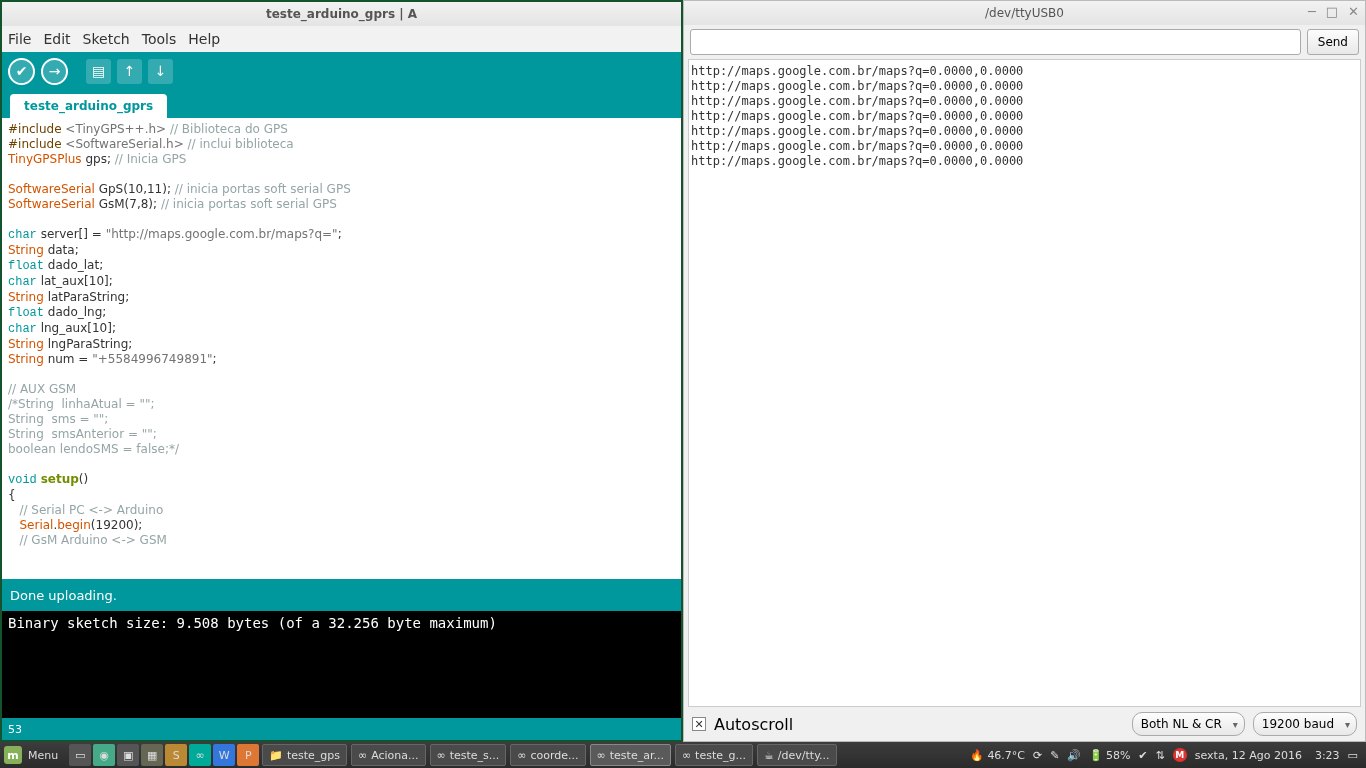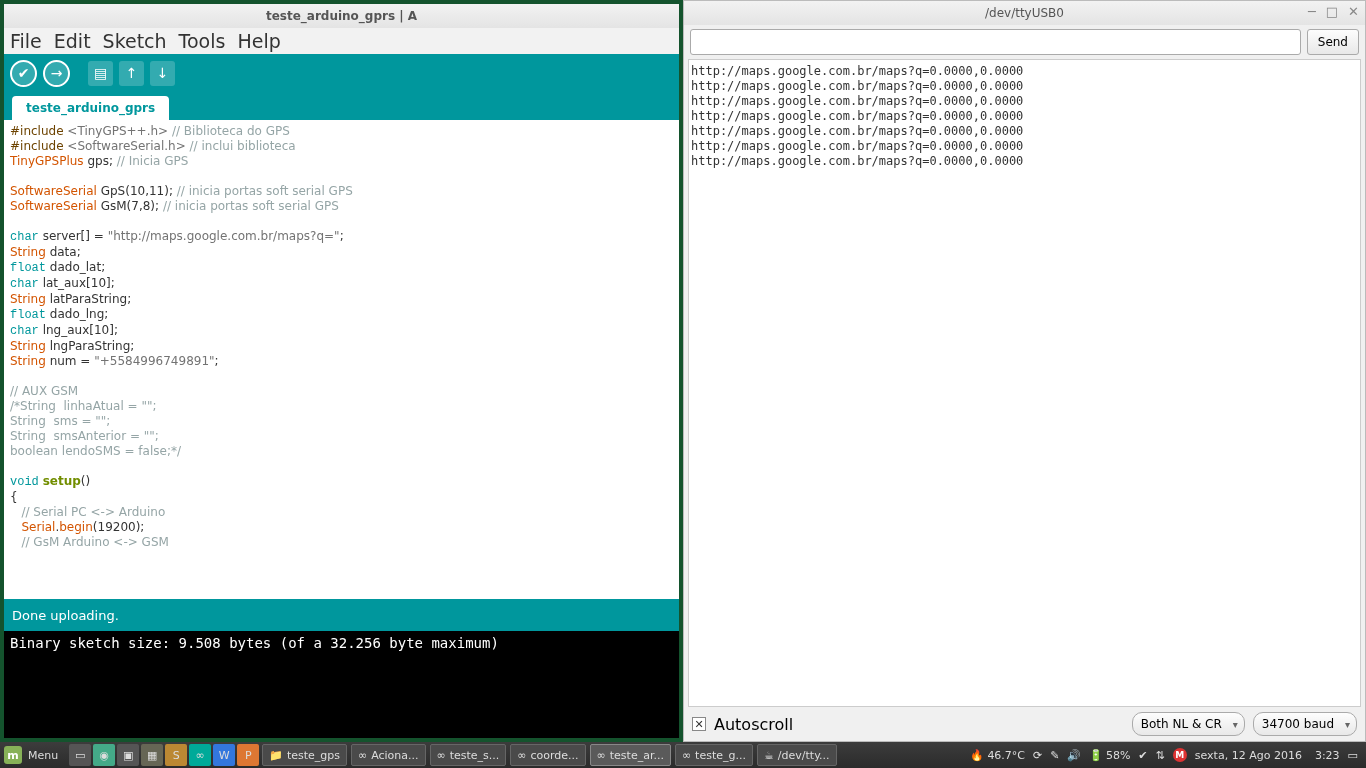--- a/index.html
+++ b/index.html
@@ -1,21 +1,21 @@
 <!DOCTYPE html>
 <html><head>
 <meta charset="utf-8">
 <style>
 * { margin: 0; padding: 0; box-sizing: border-box; font-family: "DejaVu Sans", "Liberation Sans", sans-serif; }
 body { width: 1366px; height: 768px; overflow: hidden; background: #d6d6d6; position: relative; }
 
 
-.ide { position: absolute; left: 0; top: 0; width: 683px; height: 742px; background: #fff; display: flex; flex-direction: column; border: 4px solid #14532d; }
+.ide { position: absolute; left: 0; top: 0; width: 683px; height: 742px; background: #fff; display: flex; flex-direction: column; border: 2px solid #14532d; }
 .ide-title { height: 24px; background: linear-gradient(#f2f2f2,#e4e4e4); display: flex; align-items: center; justify-content: center; font-size: 12px; color: #555; font-weight: bold; }
-.ide-menu { height: 26px; background: #f2f2f2; display: flex; align-items: center; padding: 0 6px; font-size: 19px; color: #333; }
+.ide-menu { height: 26px; background: #f2f2f2; display: flex; align-items: center; padding: 0 6px; font-size: 14px; color: #333; }
 .ide-menu span { margin-right: 12px; cursor: pointer; }
 .ide-toolbar { height: 38px; background: #00979d; display: flex; align-items: center; padding: 0 6px; }
 .tb-btn { width: 27px; height: 27px; border-radius: 50%; background: #fff3; color: #fff; border:2px solid #fff; margin-right: 6px; display:flex; align-items:center; justify-content:center; font-size:14px; cursor:pointer;}
 .tb-btn.sq { border-radius: 3px; width:25px; height:25px; border:none; background:#fff3;}
 .tb-sep { width: 12px; }
 .tabs { height: 28px; background: #00979d; display:flex; align-items:flex-end; padding:0 8px;}
 .tab { background:#fff; color:#00979d; font-size:12px; padding:5px 14px; border-radius:4px 4px 0 0; font-weight:bold;}
 .editor { flex:1; background:#fff; padding:4px 6px; font-family:"DejaVu Sans Mono","Liberation Mono",monospace; font-size:12px; line-height:15px; white-space:pre; overflow:hidden; color:#333;}
 .kw { color:#d35400; }
 .ty { color:#00979c;font-family:Liberation Mono, monospace; }
@@ -70,20 +70,21 @@
     <div class="tb-btn sq">▤</div>
     <div class="tb-btn sq">↑</div>
     <div class="tb-btn sq">↓</div>
   </div>
   <div class="tabs">
     <div class="tab">teste_arduino_gprs</div>
   </div>
   <div class="editor" id="editor"><div><span class="pr">#include </span><span class="st">&lt;TinyGPS++.h&gt;</span><span class="cm"> // Biblioteca do GPS</span></div><div><span class="pr">#include </span><span class="st">&lt;SoftwareSerial.h&gt;</span><span class="cm"> // inclui biblioteca</span></div><div><span class="kw">TinyGPSPlus</span><span> gps; </span><span class="cm">// Inicia GPS</span></div><div>&nbsp;</div><div><span class="kw">SoftwareSerial</span><span> GpS(10,11); </span><span class="cm">// inicia portas soft serial GPS</span></div><div><span class="kw">SoftwareSerial</span><span> GsM(7,8); </span><span class="cm">// inicia portas soft serial GPS</span></div><div>&nbsp;</div><div><span class="ty">char</span><span> server[] = </span><span class="st">"http://maps.google.com.br/maps?q="</span><span>;</span></div><div><span class="kw">String</span><span> data;</span></div><div><span class="ty">float</span><span> dado_lat;</span></div><div><span class="ty">char</span><span> lat_aux[10];</span></div><div><span class="kw">String</span><span> latParaString;</span></div><div><span class="ty">float</span><span> dado_lng;</span></div><div><span class="ty">char</span><span> lng_aux[10];</span></div><div><span class="kw">String</span><span> lngParaString;</span></div><div><span class="kw">String</span><span> num = </span><span class="st">"+5584996749891"</span><span>;</span></div><div>&nbsp;</div><div><span class="cm">// AUX GSM</span></div><div><span class="cm">/*String  linhaAtual = "";</span></div><div><span class="cm">String  sms = "";</span></div><div><span class="cm">String  smsAnterior = "";</span></div><div><span class="cm">boolean lendoSMS = false;*/</span></div><div>&nbsp;</div><div><span class="ty">void</span><span> </span><span class="fn">setup</span><span>()</span></div><div><span>{</span></div><div><span>   </span><span class="cm">// Serial PC &lt;-&gt; Arduino</span></div><div><span>   </span><span class="kw">Serial</span><span>.</span><span class="kw">begin</span><span>(19200);</span></div><div><span>   </span><span class="cm">// GsM Arduino &lt;-&gt; GSM</span></div></div>
   <div class="status">Done uploading.</div>
   <div class="console">Binary sketch size: 9.508 bytes (of a 32.256 byte maximum)</div>
+  <div class="footer">53</div>
 </div>
 
 <div class="serial">
   <div class="ser-title">
     <span>/dev/ttyUSB0</span>
     <div class="win-btns">
       <span>─</span>
       <span>□</span>
       <span>✕</span>
     </div>
@@ -97,21 +98,21 @@
 http://maps.google.com.br/maps?q=0.0000,0.0000
 http://maps.google.com.br/maps?q=0.0000,0.0000
 http://maps.google.com.br/maps?q=0.0000,0.0000
 http://maps.google.com.br/maps?q=0.0000,0.0000
 http://maps.google.com.br/maps?q=0.0000,0.0000</div>
   <div class="ser-bot">
     <span class="chk">✕</span>
     <span>Autoscroll</span>
     <div style="flex:1"></div>
     <div class="sel">Both NL &amp; CR</div>
-    <div class="sel">34700 baud</div>
+    <div class="sel">19200 baud</div>
   </div>
 </div>
 
 <div class="taskbar">
   <div class="menu-btn">
     <div class="mint-logo">m</div>
     <span>Menu</span>
   </div>
   <div class="tb-icon">▭</div>
   <div class="tb-icon" style="background:#4a8;">◉</div>

